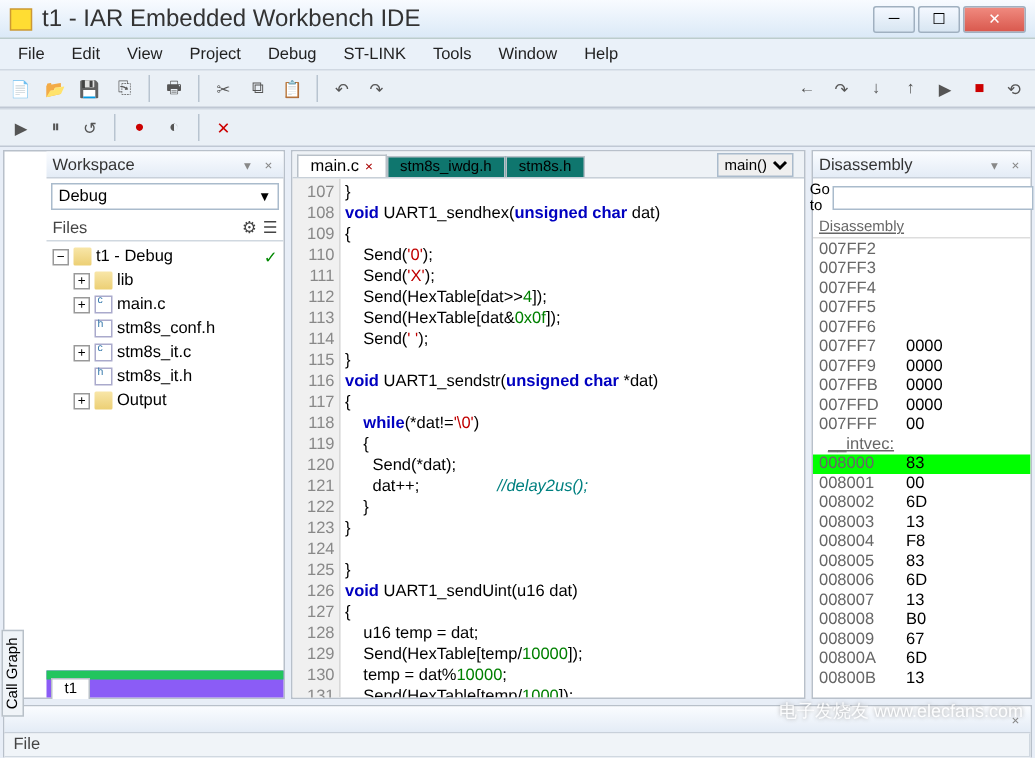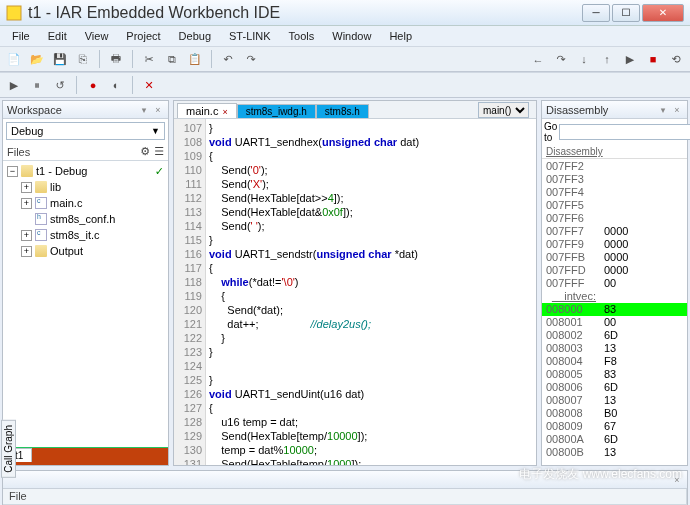--- a/index.html
+++ b/index.html
@@ -9,56 +9,56 @@
 .titlebar .title { flex: 1; color: #333; font-size: 16px; }
 .winbtns { display: flex; gap: 2px; }
 .winbtn { width: 28px; height: 18px; border: 1px solid #a0b0c0; border-radius: 2px; background: linear-gradient(#f4f8ff,#d8e6f2); display: flex; align-items: center; justify-content: center; font-size: 10px; }
 .winbtn.close { background: linear-gradient(#f08a7f,#d9594e); color: #fff; width: 42px; }
 .menubar { height: 20px; background: #eaf1f9; display: flex; align-items: center; padding: 0 4px; gap: 2px; }
 .menuitem { padding: 2px 8px; color: #222; cursor: default; }
 .toolbar { height: 26px; background: #eaf0f6; border-top: 1px solid #d0d8e2; border-bottom: 1px solid #c0c8d4; display: flex; align-items: center; padding: 0 4px; gap: 3px; }
 .tbtn { width: 20px; height: 20px; border: 1px solid transparent; display: flex; align-items: center; justify-content: center; border-radius: 2px; font-size: 11px; color: #555; }
 .tsep { width: 1px; height: 18px; background: #b8c4d0; margin: 0 3px; }
 .main { display: flex; height: 370px; }
-.workspace { width: 167px; background: #fff; border: 1px solid #b8c0ca; margin: 2px; display: flex; flex-direction: column; }
+.workspace { width: 188px; background: #fff; border: 1px solid #b8c0ca; margin: 2px; display: flex; flex-direction: column; padding-left: 28px; }
 .panehdr { height: 18px; background: linear-gradient(#fafcff,#e4ecf6); border-bottom: 1px solid #c8d0da; display: flex; align-items: center; padding: 0 4px; font-size: 10px; color: #333; }
 .panehdr .pctl { margin-left: auto; display: flex; gap: 2px; }
 .panehdr .pctl span { width: 12px; height: 12px; font-size: 9px; display:flex;align-items:center;justify-content:center;color:#888; }
 .ws-combo { margin: 3px; height: 18px; border: 1px solid #abc; display:flex;align-items:center;padding:0 4px; }
 .ws-combo .arr { margin-left:auto; font-size:9px; }
 .ws-cols { height: 18px; border-bottom: 1px solid #d0d8e0; display:flex; align-items:center; padding: 0 4px; font-size:10px; color:#444; }
 .ws-cols .r { margin-left:auto;display:flex;gap:4px; }
 .tree { flex:1; padding: 2px 4px; overflow:hidden; }
 .tnode { display:flex; align-items:center; height:16px; gap:3px; }
 .tnode .tw { width:11px; height:11px; border:1px solid #999; font-size:9px; line-height:9px; text-align:center; background:#fff; }
 .tnode .fi { width:12px; height:12px; }
 .fi.folder { background: linear-gradient(#f8e6a8,#eccf74); border-radius:1px; }
 .fi.cfile { background: #fff; border:1px solid #aac; position:relative; }
 .fi.cfile::after { content:"c"; position:absolute; font-size:7px; color:#37a; left:1px; top:-1px; }
 .fi.hfile { background: #fff; border:1px solid #aac; position:relative; }
 .fi.hfile::after { content:"h"; position:absolute; font-size:7px; color:#37a; left:1px; top:-1px; }
 .tnode.bold .lbl { font-weight:normal; }
-.ws-tabs { height:18px; border-top:1px solid #22c55e; background:#c2410c; display:flex; align-items:flex-start; padding: 0 3px; }
+.ws-tabs { height:18px; border-top:6px solid #22c55e; background:#8b5cf6; display:flex; align-items:center; padding: 0 3px; }
 .ws-tab { border:1px solid #b8c0c8; border-bottom:none; padding:1px 8px; background:#fff; font-size:10px; }
 .editor { flex:1; display:flex; flex-direction:column; background:#fff; border:1px solid #b8c0ca; margin:2px; }
 .edtabs { height:18px; background:#eef2f6; border-bottom:1px solid #c8d0d8; display:flex; align-items:flex-end; padding:0 3px; }
-.edtab { border:1px solid #b8c0c8; border-bottom:none; padding:1px 8px; font-size:10px; background:#0ea5e9; }
+.edtab { border:1px solid #b8c0c8; border-bottom:none; padding:1px 8px; font-size:10px; background:#0f766e; }
 .edtab.active { background:#fff; }
 .edtab .x { color:#a00; margin-left:4px; font-size:9px; }
 .fnbox { margin-left:auto; display:flex; align-items:center; padding: 0 4px; }
 .fnbox select { font-size:10px; height:16px; border:1px solid #abc; }
 .code { flex:1; display:flex; overflow:hidden; font-family: "Courier New", monospace; font-size:11px; line-height:14px; }
 .gutter { width:32px; background:#f0f0f0; border-right:1px solid #d8d8d8; text-align:right; padding:2px 3px 0 0; color:#888; }
 .codept { flex:1; padding:2px 3px; white-space:pre; overflow:hidden; }
 .kw { color:#0000c0; font-weight:bold; }
 .str { color:#c00000; }
 .num { color:#008000; }
 .cmt { color:#008080; font-style:italic; }
 .disasm { width:147px; background:#fff; border:1px solid #b8c0ca; margin:2px; display:flex; flex-direction:column; }
-.d-go { display:flex; padding:2px; gap:2px; align-items:center; }
+.d-go { display:flex; padding:2px; gap:2px; align-items:center;justify-content:center; }
 .d-go input { flex:1; height:16px; border:1px solid #abc; font-size:10px; }
 .d-list { flex:1; font-family:"Courier New",monospace; font-size:10px; overflow:hidden; padding:1px 0; }
 .drow { display:flex; height:13px; padding:0 4px; }
 .drow .ad { color:#666; width:58px; }
 .drow .op { color:#000; }
 .drow.hl { background:#00ff00; }
 .drow.lbl { color:#000; font-weight:bold; }
 .drow.sub { padding-left:10px; color:#666; text-decoration:underline; }
 .bottom { height: 62px; margin:2px; border:1px solid #b8c0ca; background:#fff; display:flex; flex-direction:column; }
 .b-hdr { height:16px; background:#f0f4f8; border-bottom:1px solid #d0d8e0; display:flex; font-size:10px; color:#444; }
@@ -170,20 +170,25 @@
         </div>
         <div class="tnode" style="padding-left: 14px;">
           <span style="width:11px"></span>
           <span class="fi hfile"></span>
           <span class="lbl">stm8s_conf.h</span>
         </div>
         <div class="tnode" style="padding-left: 14px;">
           <span class="tw">+</span>
           <span class="fi cfile"></span>
           <span class="lbl">stm8s_it.c</span>
+        </div>
+        <div class="tnode" style="padding-left: 14px;">
+          <span style="width:11px"></span>
+          <span class="fi hfile"></span>
+          <span class="lbl">stm8s_it.h</span>
         </div>
         <div class="tnode" style="padding-left: 14px;">
           <span class="tw">+</span>
           <span class="fi folder"></span>
           <span class="lbl">Output</span>
         </div>
       </div>
     <div class="ws-tabs">
       <div class="ws-tab">t1</div>
     </div>

